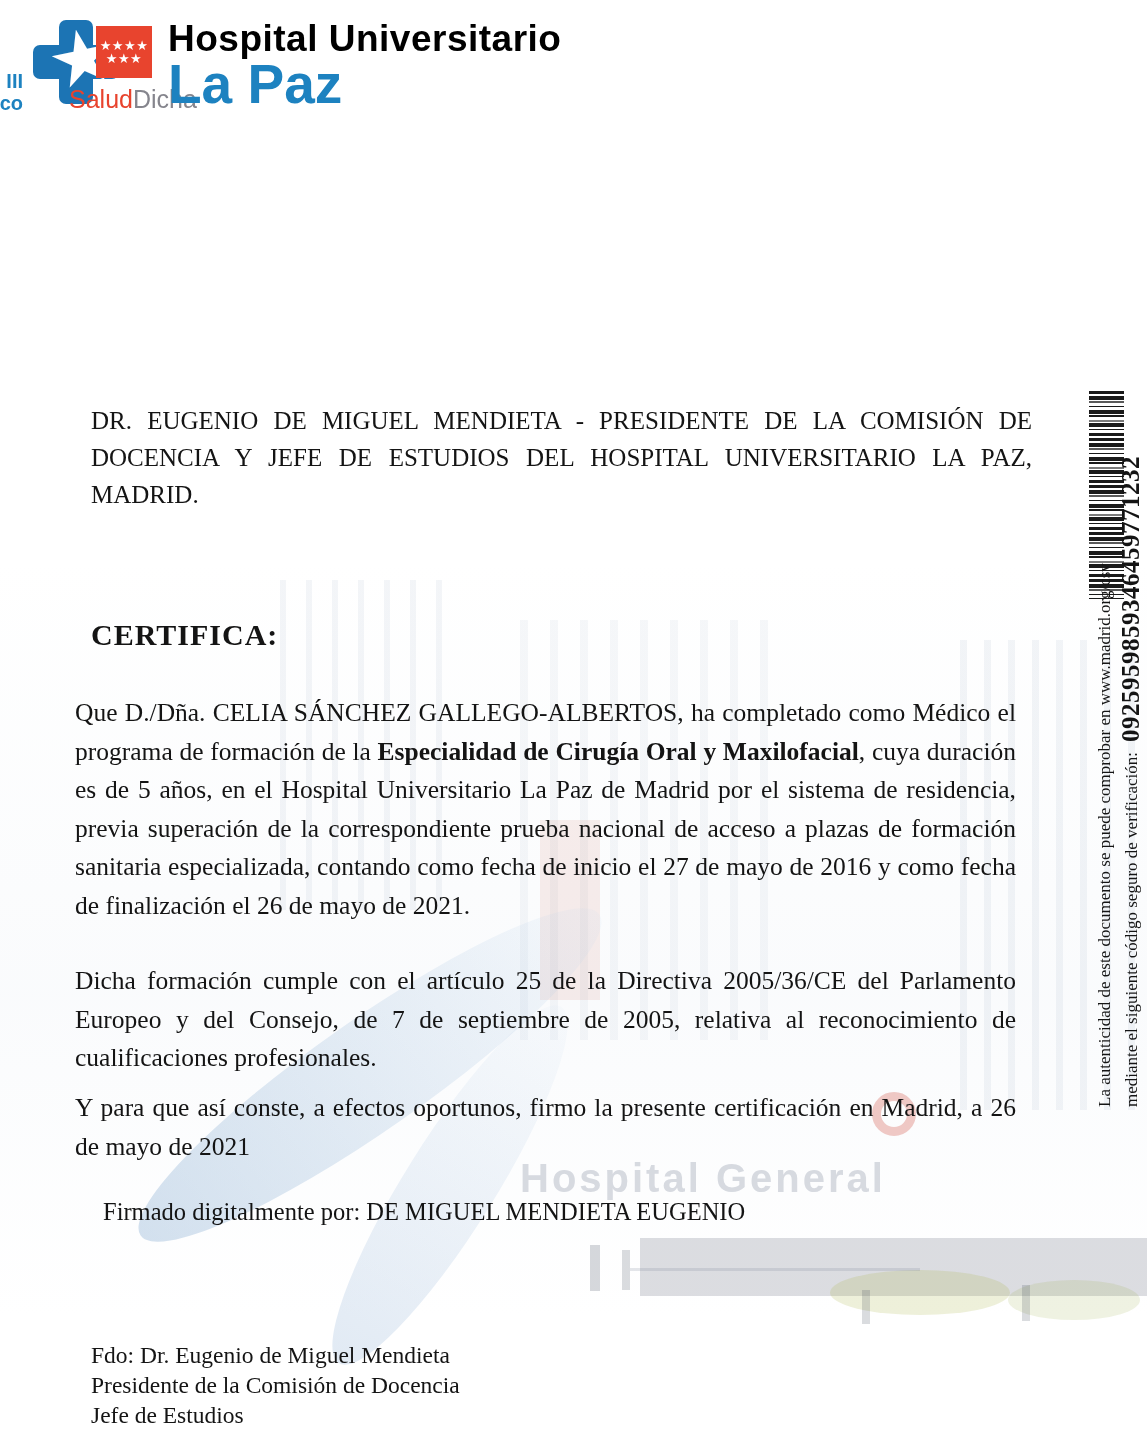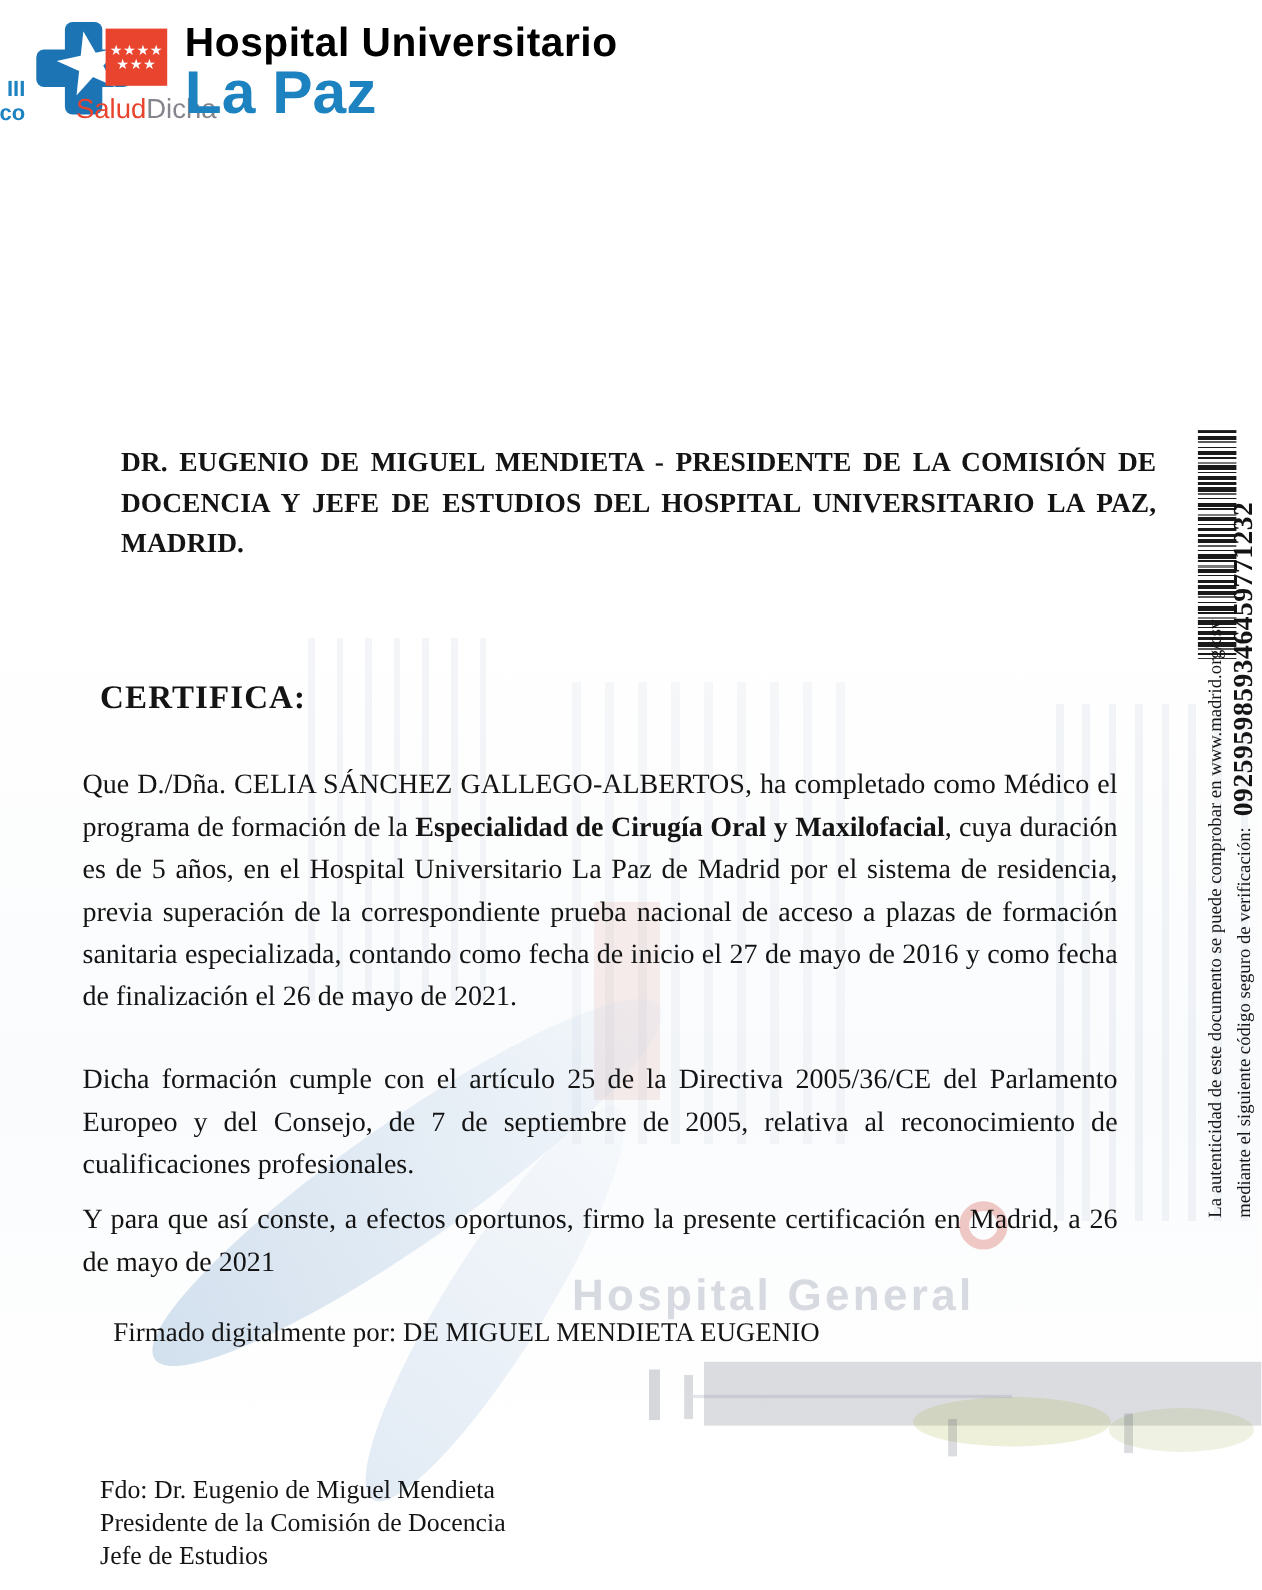--- a/index.html
+++ b/index.html
@@ -57,22 +57,22 @@
   .hu-line1 { position:absolute; left:168px; top:18px; font-family:"Liberation Sans", sans-serif;
     font-weight:bold; font-size:37px; color:#000000; letter-spacing:0.5px; white-space:nowrap;text-align:center; }
   .hu-line2 { position:absolute; left:168px; top:52px; font-family:"Liberation Sans", sans-serif;
     font-weight:bold; font-size:55px; color:#1d82c0; }
   .hu-sub1 { position:absolute; right:577px; top:70px; font-family:"Liberation Sans", sans-serif;
     font-weight:bold; font-size:20px; color:#1d82c0; white-space:nowrap; }
   .hu-sub2 { position:absolute; right:577px; top:92px; font-family:"Liberation Sans", sans-serif;
     font-weight:bold; font-size:20px; color:#1d82c0; white-space:nowrap; }
 
   
-  .heading { position:absolute; left:91px; top:402px; width:941px; font-weight:bold;
-    font-size:25px; line-height:37px; text-align:justify;margin-left:19px; }
+  .heading { position:absolute; left:91px; top:402px; width:941px; font-weight:normal;
+    font-size:25px; line-height:37px; text-align:justify; }
   .certifica { position:absolute; left:91px; top:618px; font-weight:bold; font-size:30px; letter-spacing:1px; }
   .para { position:absolute; left:75px; width:941px; margin:0; font-size:25.5px;
     line-height:38.5px; text-align:justify; }
   .p1 { top:694px; }
   .p2 { top:962px; }
   .p3 { top:1089px; }
   .sig { position:absolute; left:103px; top:1196px; font-size:24.5px; line-height:31px; }
   .footer { position:absolute; left:91px; top:1340px; font-size:23.5px; line-height:30px; }
 
   

